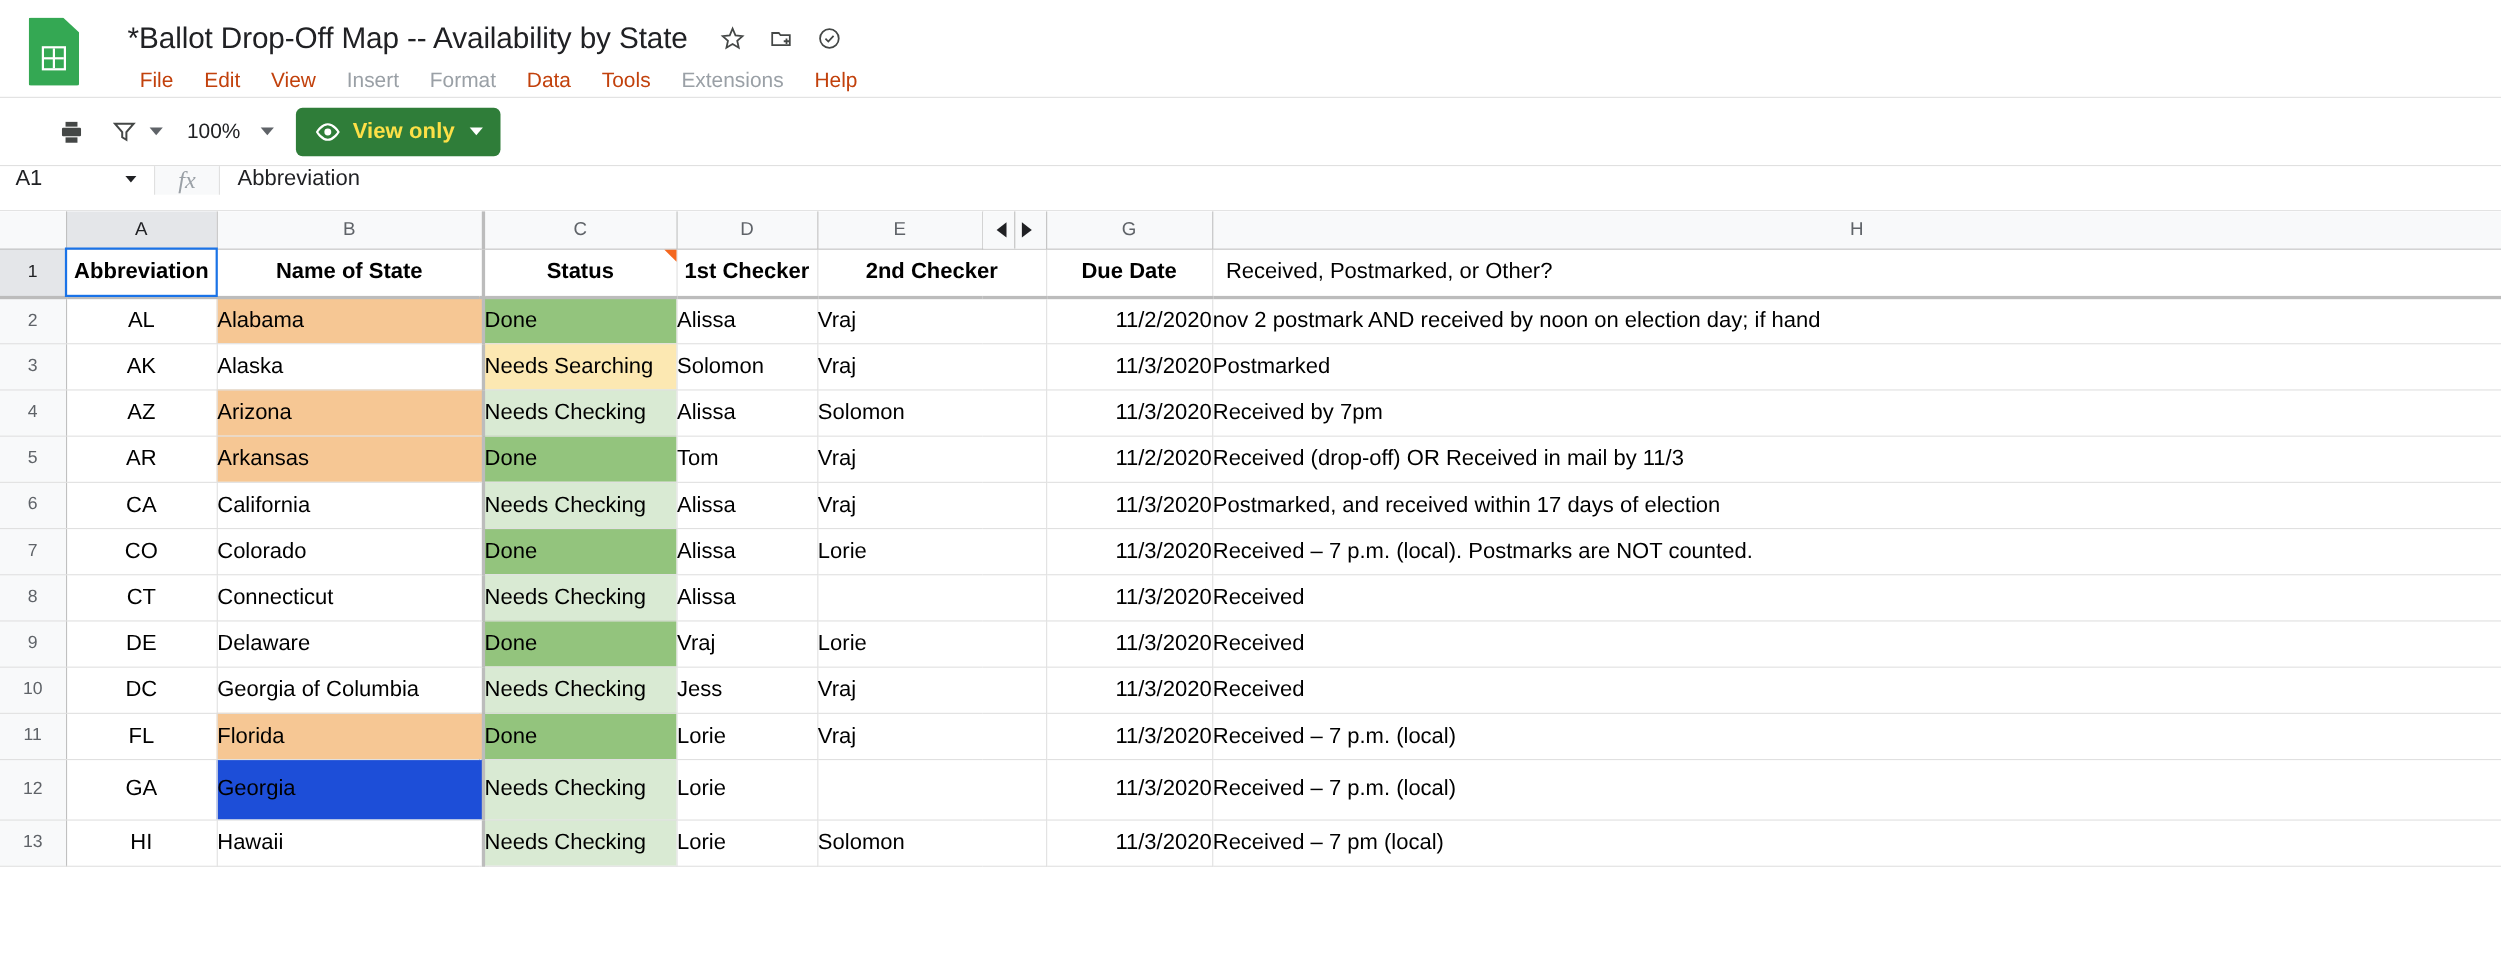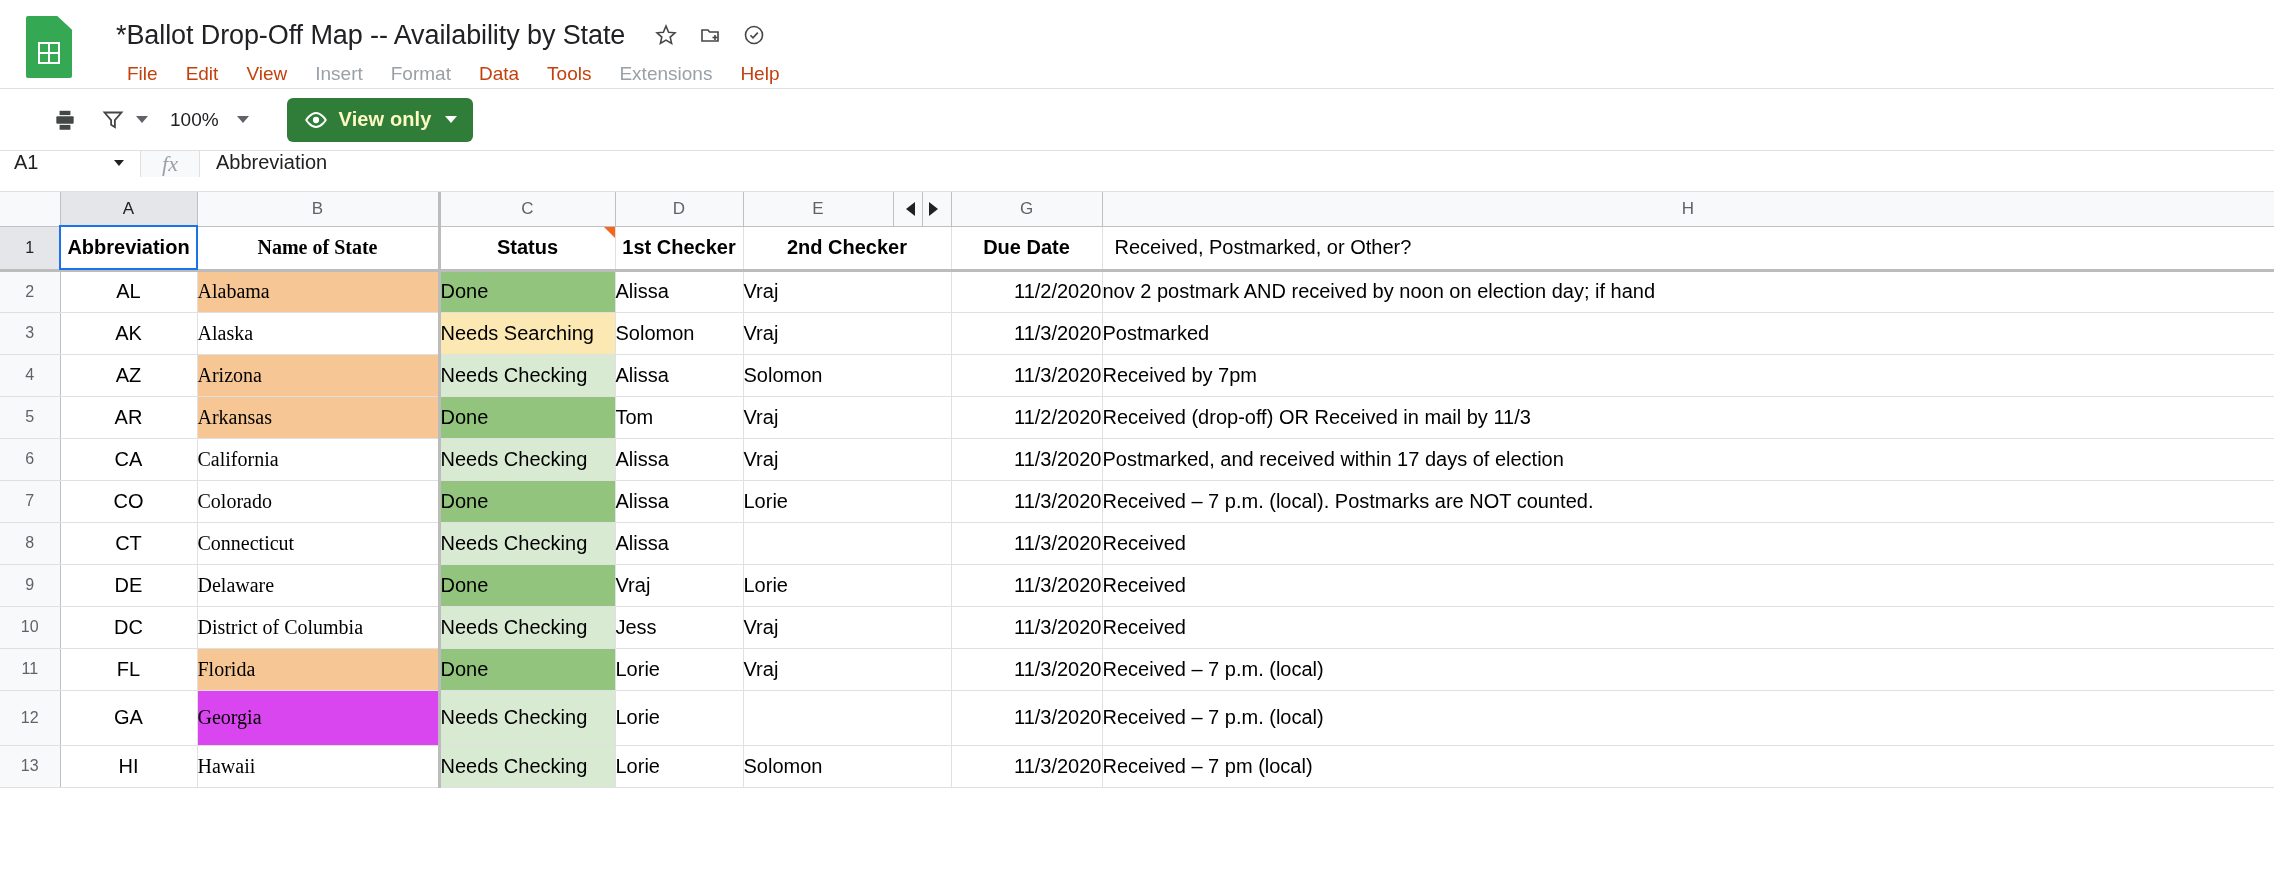--- a/index.html
+++ b/index.html
@@ -37,21 +37,21 @@
   .toolbar-wrap { border-top:1px solid #e0e0e0; height:62px; display:flex;
     align-items:center; padding-left:44px; }
   .tb-btn { width:42px; height:42px; border-radius:50%; display:flex; align-items:center;
     justify-content:center; cursor:pointer; }
   .tb-btn svg { fill:#444746; }
   .caret { width:0; height:0; border-left:6px solid transparent;
     border-right:6px solid transparent; border-top:7px solid #5f6368; margin-left:2px; }
   .zoom-box { display:flex; align-items:center; margin-left:16px; cursor:pointer;
     padding:4px 6px; border-radius:4px; }
   .zoom-val { font-size:19px; color:#202124; margin-right:16px; }
-  .viewonly { margin-left:32px; background:#2f7d39; color:#fef9c3; border-radius:6px;
+  .viewonly { margin-left:14px; background:#2f7d39; color:#fde047; border-radius:6px;
     height:44px; display:flex; align-items:center; padding:10px 16px; cursor:pointer; }
   .viewonly .eye { width:26px; height:26px; margin-right:10px; }
   .viewonly .lbl { font-size:20px; font-weight:bold; letter-spacing:0.1px; }
   .viewonly .caret { border-top-color:#fff; margin-left:14px; }
 
   
   .fbar { display:flex; align-items:flex-start; height:42px; border-top:1px solid #e0e0e0;
     border-bottom:1px solid #e0e0e0; background:#fff; }
   .namebox { width:140px; display:flex; align-items:center; padding-left:14px;
     position:relative; }
@@ -79,21 +79,21 @@
   .colhdr th.freeze { border-right:3px solid #bcbcbc; }
 
   .rowhdr { width:60px; background:#f8f9fa; border-right:1px solid #c0c0c0;
     border-bottom:1px solid #e0e0e0; font-size:16px; color:#5f6368;
     text-align:center; vertical-align:middle; font-weight:normal; }
   .rowhdr.sel { background:#e4e6e9; color:#202124; }
 
   td.cell { border-right:1px solid #e0e0e0; border-bottom:1px solid #e0e0e0;
     font-size:20px; color:#000; vertical-align:middle; padding:0 8px;
     white-space:nowrap; overflow:visible; }
-  td.cell.freeze { border-right:3px solid #bcbcbc;font-family:Liberation Serif, serif; }
+  td.cell.freeze { border-right:3px solid #bcbcbc; }
   td.hdrcell { font-weight:bold; text-align:center; }
   td.hdrcell.plain { font-weight:normal; text-align:left; padding-left:12px; }
   td.ctr { text-align:center; }
   td.rgt { text-align:right; padding-right:12px; }
   td.lft { text-align:left; padding-left:12px; }
   td.overflow { overflow:visible; }
 
   tr.r1 td { height:44px; }
   tr.rn td { height:42px; }
   tr.tall td { height:55px; }
@@ -323,41 +323,41 @@
           <td class="cell lft freeze" colspan="2">Delaware</td>
           <td class="cell lft" style="background: rgb(147, 196, 125);">Done</td>
           <td class="cell lft">Vraj</td>
           <td class="cell lft" colspan="2">Lorie</td>
           <td class="cell rgt">11/3/2020</td>
           <td class="cell lft overflow">Received</td>
         </tr>
         <tr class="rn">
           <th class="rowhdr">10</th>
           <td class="cell ctr">DC</td>
-          <td class="cell lft freeze" colspan="2">District of Columbia</td>
+          <td class="cell lft freeze" colspan="2">Georgia of Columbia</td>
           <td class="cell lft" style="background: rgb(217, 234, 211);">Needs Checking</td>
           <td class="cell lft">Jess</td>
           <td class="cell lft" colspan="2">Vraj</td>
           <td class="cell rgt">11/3/2020</td>
           <td class="cell lft overflow">Received</td>
         </tr>
         <tr class="rn">
           <th class="rowhdr">11</th>
           <td class="cell ctr">FL</td>
           <td class="cell lft freeze" colspan="2" style="background: rgb(246, 199, 148);">Florida</td>
           <td class="cell lft" style="background: rgb(147, 196, 125);">Done</td>
           <td class="cell lft">Lorie</td>
           <td class="cell lft" colspan="2">Vraj</td>
           <td class="cell rgt">11/3/2020</td>
           <td class="cell lft overflow">Received – 7 p.m. (local)</td>
         </tr>
         <tr class="tall">
           <th class="rowhdr">12</th>
           <td class="cell ctr">GA</td>
-          <td class="cell lft freeze" colspan="2" style="background: #d946ef; margin-left: 40px;">Georgia</td>
+          <td class="cell lft freeze" colspan="2" style="background: #1d4ed8; margin-left: 40px;">Georgia</td>
           <td class="cell lft" style="background: rgb(217, 234, 211);">Needs Checking</td>
           <td class="cell lft">Lorie</td>
           <td class="cell lft" colspan="2"></td>
           <td class="cell rgt">11/3/2020</td>
           <td class="cell lft overflow">Received – 7 p.m. (local)</td>
         </tr>
         <tr class="rn">
           <th class="rowhdr">13</th>
           <td class="cell ctr">HI</td>
           <td class="cell lft freeze" colspan="2">Hawaii</td>

